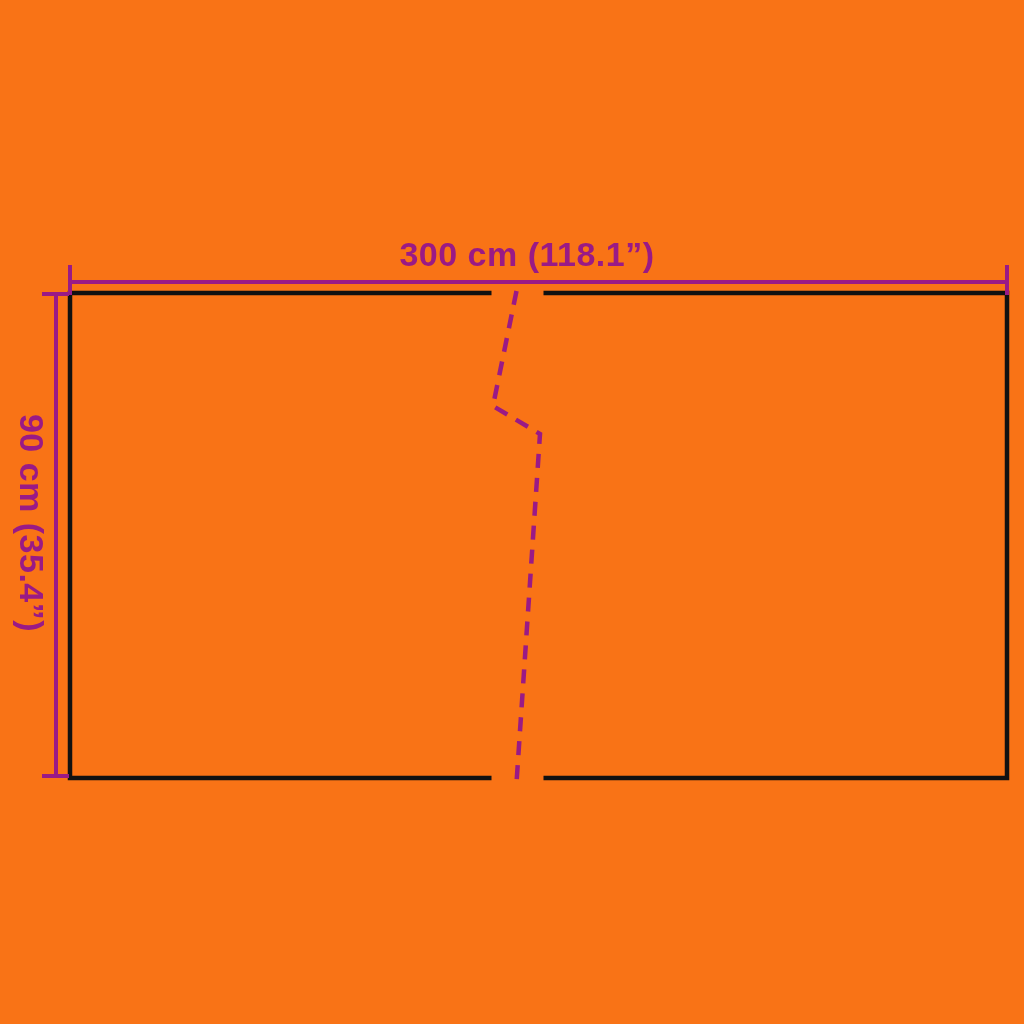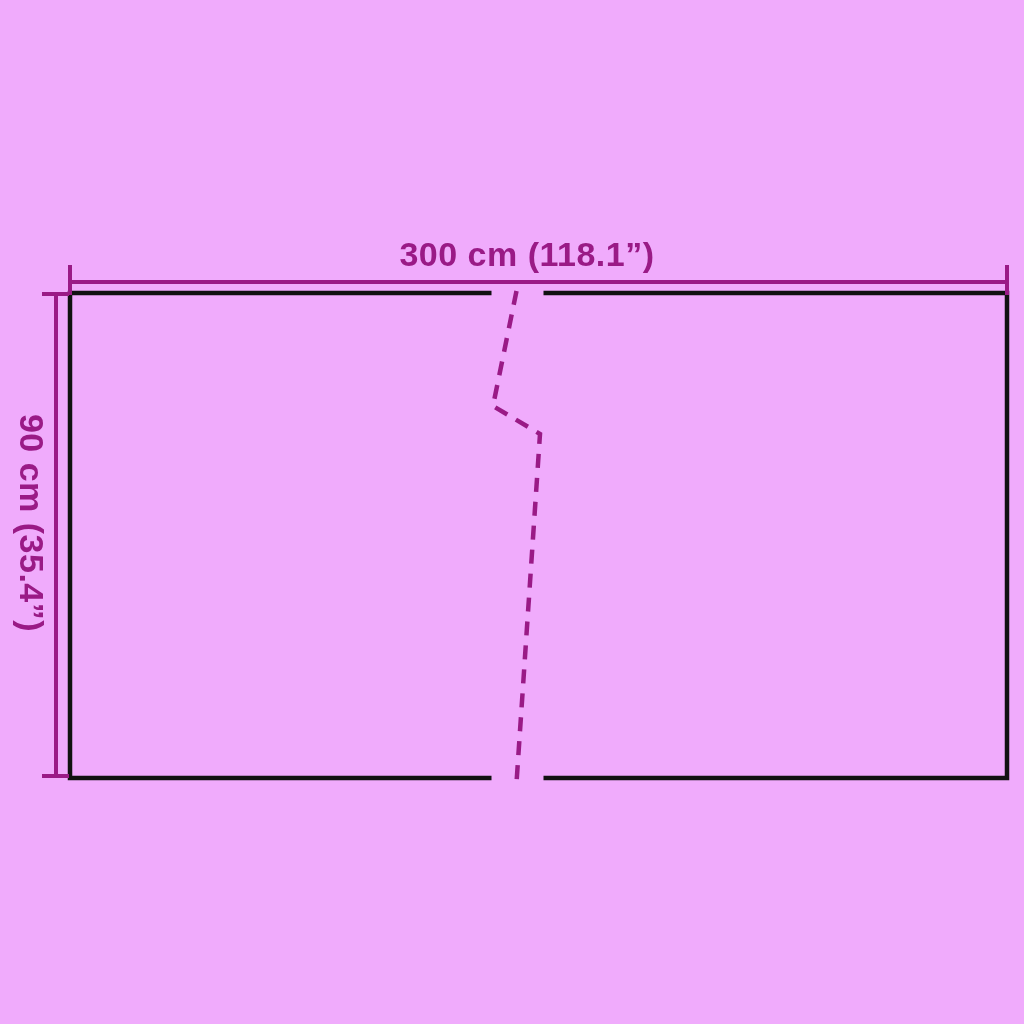--- a/index.html
+++ b/index.html
@@ -5,21 +5,21 @@
   html, body {
     margin: 0;
     padding: 0;
     background: #ffffff;
   }
   .stage {
     position: relative;
     width: 1024px;
     height: 1024px;
     margin: 0 auto;
-    background: #f0abfc;
+    background: #f97316;
     overflow: hidden;
   }
   .stage svg {
     display: block;
     width: 100%;
     height: 100%;
   }
   .dim-label {
     font-family: "Liberation Sans", "DejaVu Sans", sans-serif;
     font-weight: bold;

